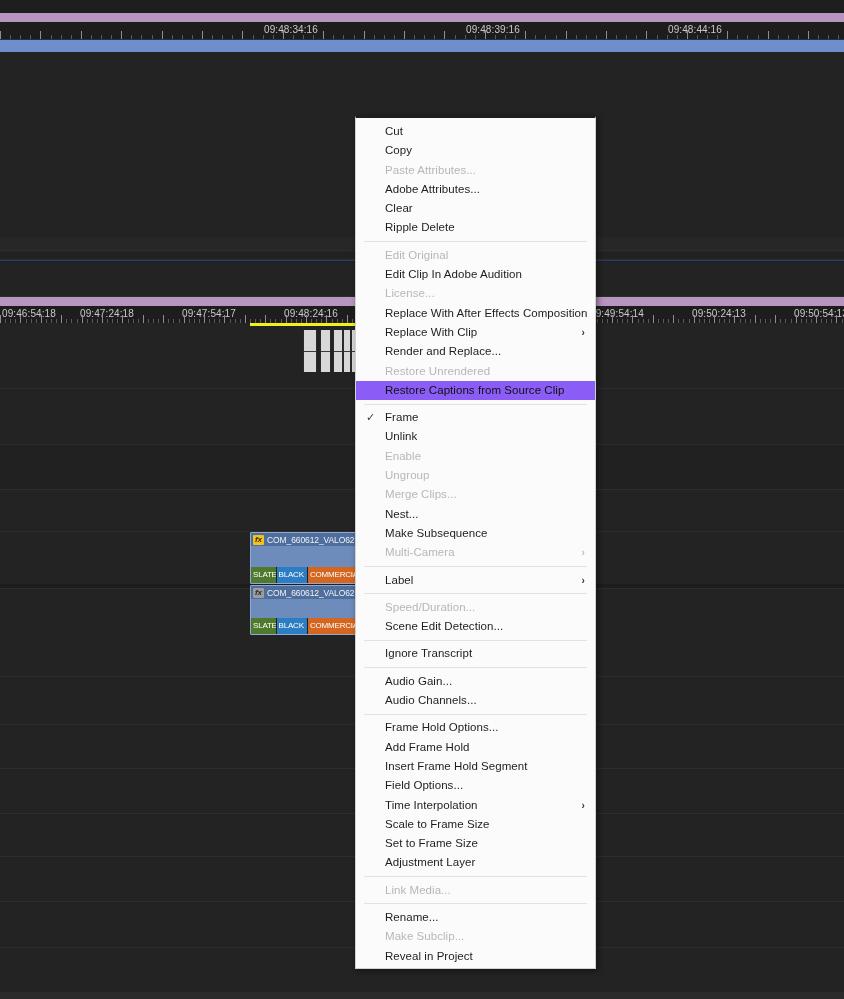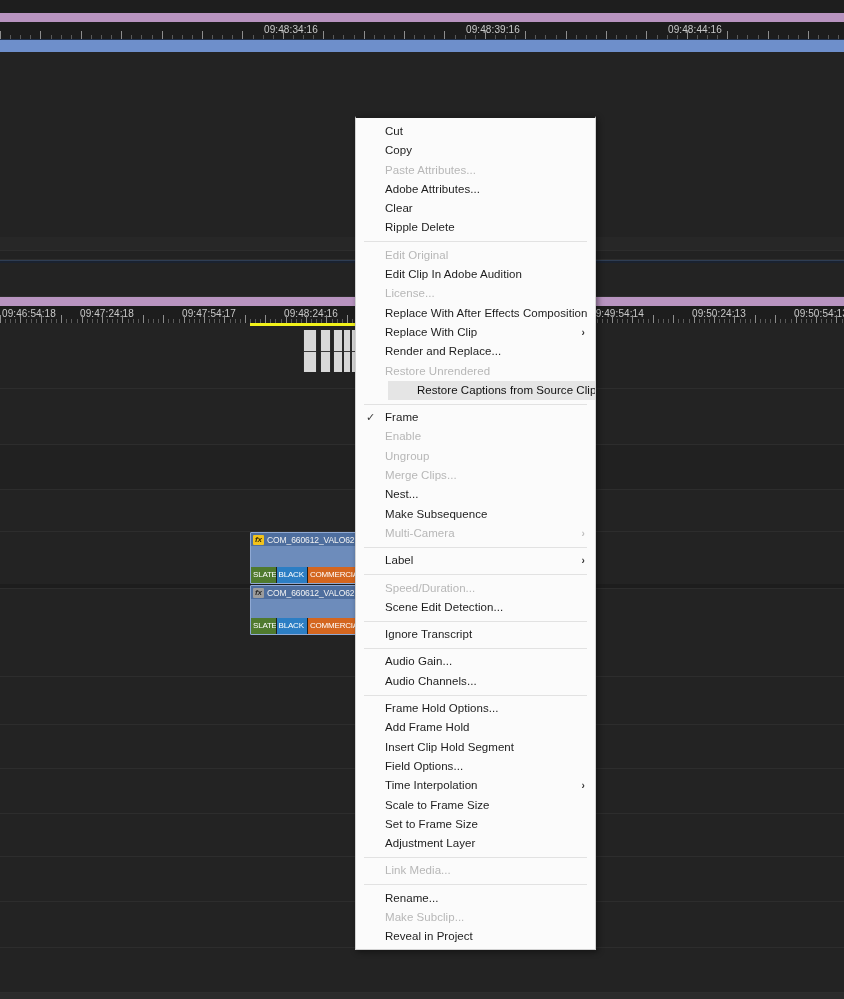--- a/index.html
+++ b/index.html
@@ -196,23 +196,22 @@
     padding-left: 29px;
     padding-right: 22px;
     font-size: 11.5px;
     color: #1d1d1d;
     white-space: nowrap;
     overflow: hidden;
     letter-spacing: 0.05px;
   }
   .mi.disabled { color: #b7b7b7; }
   .mi.highlight {
-    background: #e5e5e5;
+    background: #8b5cf6;
     color: #111111;
-    margin-left: 32px;
   }
   .mi .check {
     position: absolute;
     left: 10px;
     top: 0;
     font-size: 11px;
     color: #3a3a3a;
   }
   .mi .arrow {
     position: absolute;
@@ -594,40 +593,41 @@
     <div class="mi disabled"><span>Edit Original</span></div>
     <div class="mi"><span>Edit Clip In Adobe Audition</span></div>
     <div class="mi disabled"><span>License...</span></div>
     <div class="mi"><span>Replace With After Effects Composition</span></div>
     <div class="mi"><span>Replace With Clip</span><span class="arrow">›</span></div>
     <div class="mi"><span>Render and Replace...</span></div>
     <div class="mi disabled"><span>Restore Unrendered</span></div>
     <div class="mi highlight"><span>Restore Captions from Source Clip</span></div>
     <div class="msep"></div>
     <div class="mi"><span class="check">✓</span><span>Frame</span></div>
+    <div class="mi"><span>Unlink</span></div>
     <div class="mi disabled"><span>Enable</span></div>
     <div class="mi disabled"><span>Ungroup</span></div>
     <div class="mi disabled"><span>Merge Clips...</span></div>
     <div class="mi"><span>Nest...</span></div>
     <div class="mi"><span>Make Subsequence</span></div>
     <div class="mi disabled"><span>Multi-Camera</span><span class="arrow">›</span></div>
     <div class="msep"></div>
     <div class="mi"><span>Label</span><span class="arrow">›</span></div>
     <div class="msep"></div>
     <div class="mi disabled"><span>Speed/Duration...</span></div>
     <div class="mi"><span>Scene Edit Detection...</span></div>
     <div class="msep"></div>
     <div class="mi"><span>Ignore Transcript</span></div>
     <div class="msep"></div>
     <div class="mi"><span>Audio Gain...</span></div>
     <div class="mi"><span>Audio Channels...</span></div>
     <div class="msep"></div>
     <div class="mi"><span>Frame Hold Options...</span></div>
     <div class="mi"><span>Add Frame Hold</span></div>
-    <div class="mi"><span>Insert Clip Hold Segment</span></div>
+    <div class="mi"><span>Insert Frame Hold Segment</span></div>
     <div class="mi"><span>Field Options...</span></div>
     <div class="mi"><span>Time Interpolation</span><span class="arrow">›</span></div>
     <div class="mi"><span>Scale to Frame Size</span></div>
     <div class="mi"><span>Set to Frame Size</span></div>
     <div class="mi"><span>Adjustment Layer</span></div>
     <div class="msep"></div>
     <div class="mi disabled"><span>Link Media...</span></div>
     <div class="msep"></div>
     <div class="mi"><span>Rename...</span></div>
     <div class="mi disabled"><span>Make Subclip...</span></div>

